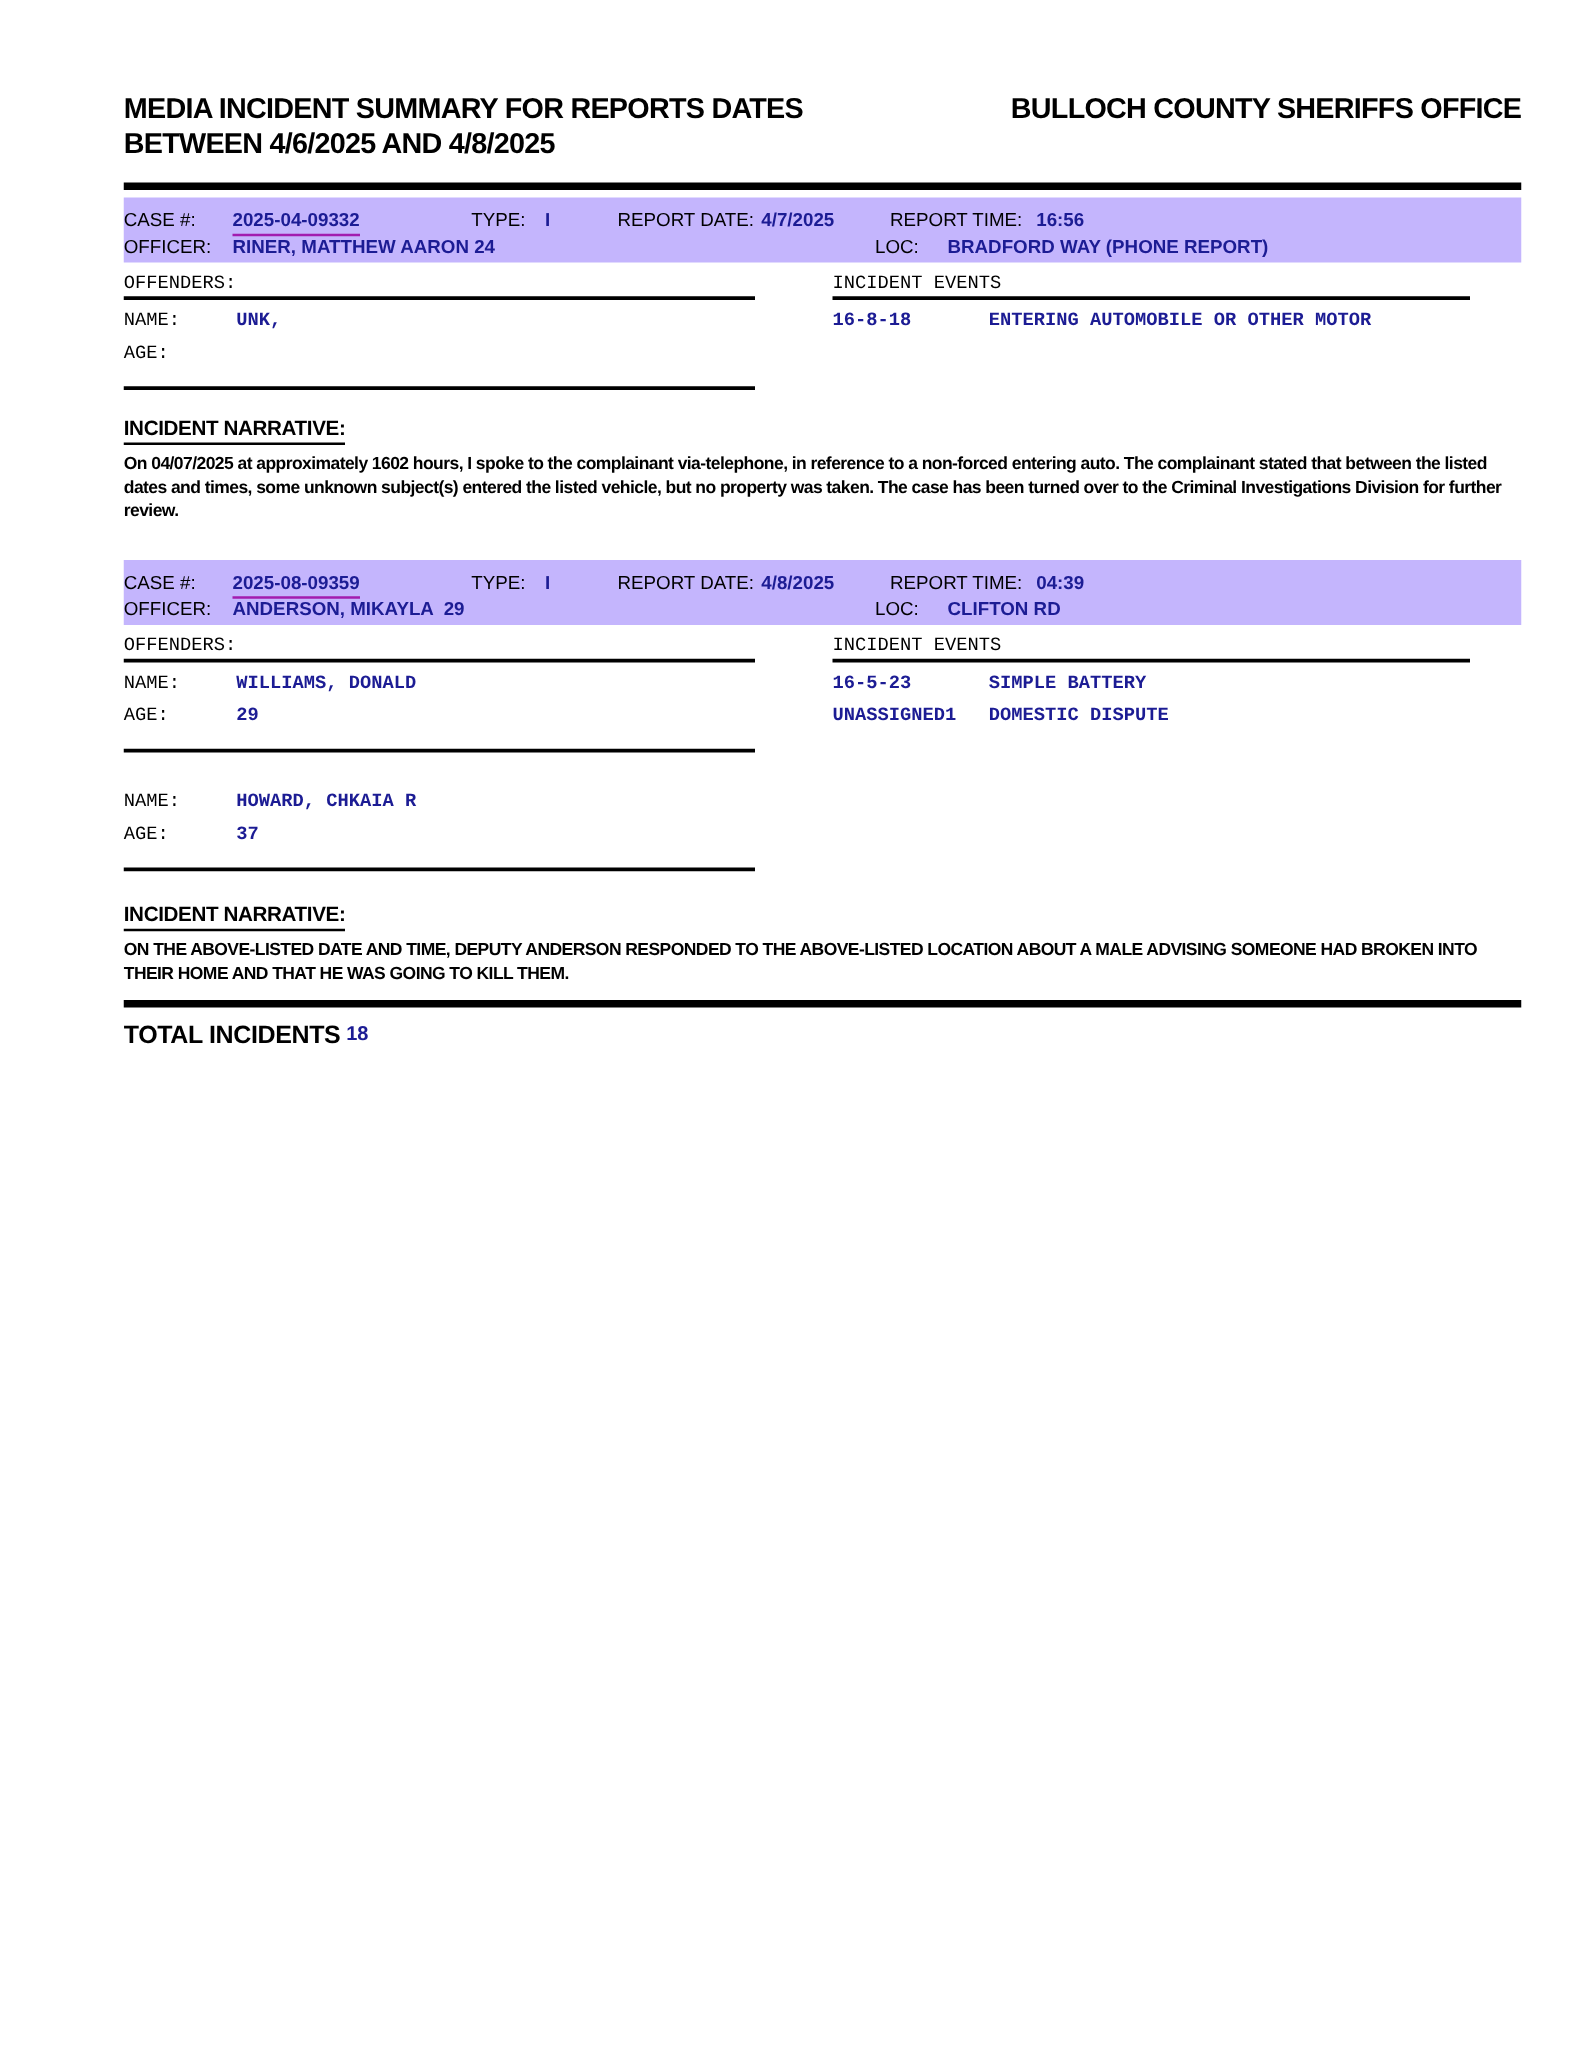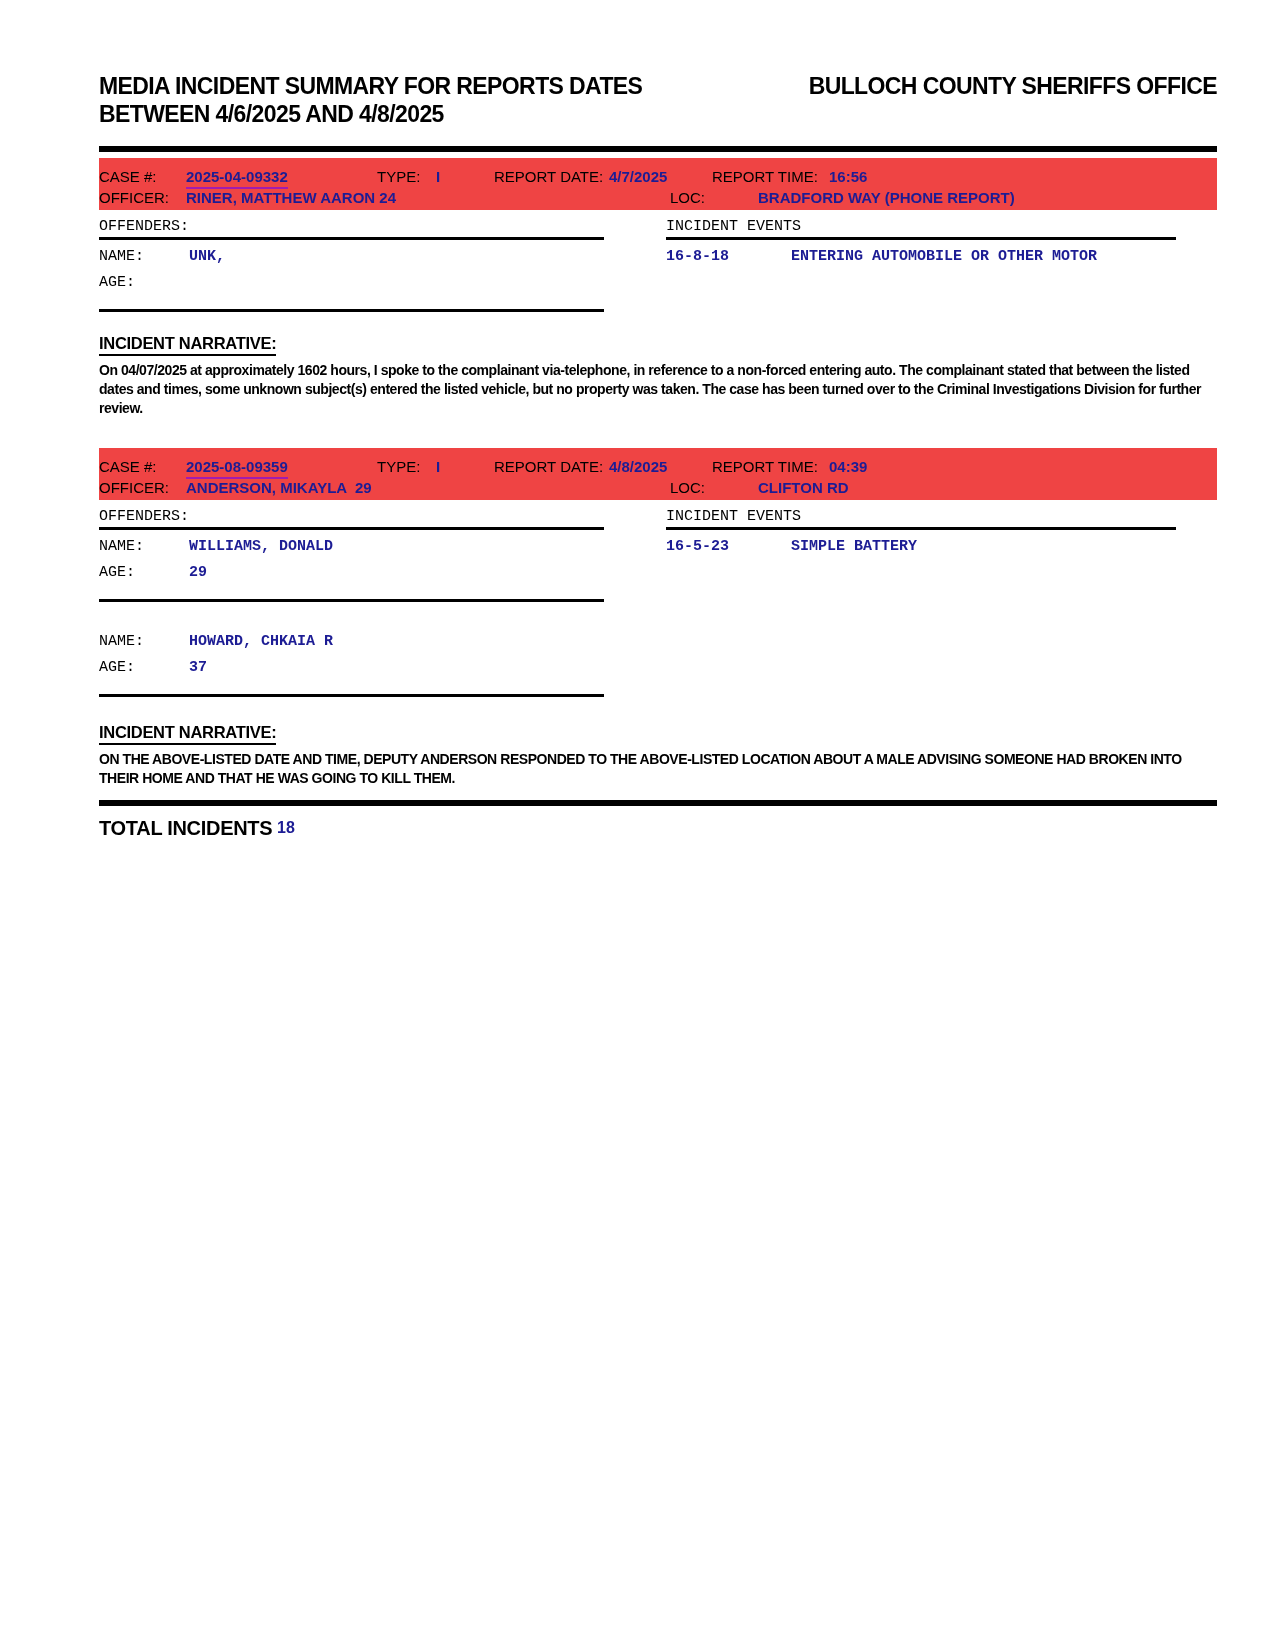--- a/index.html
+++ b/index.html
@@ -14,38 +14,38 @@
 
   .thick-rule { position:absolute; left:55px; width:1118px; height:6px; background:#000; }
   .rule1 { top:146px; }
   .rule2 { top:800px; }
 
   
   .case { position:absolute; left:55px; width:1118px; }
   .case1 { top:158px; }
   .case2 { top:448px; }
 
-  .case-head { background:#ef4444; padding:8px 0 2px 0; }
+  .case-head { background:#c4b5fd; padding:8px 0 2px 0; }
   .chrow { position:relative; height:21px; line-height:21px; font-size:15px; }
   .chrow span { position:absolute; top:0; white-space:pre; }
   .lbl { color:#000; font-weight:normal; }
   .val { color:#1c1c94; font-weight:bold; white-space:pre-wrap; }
   .case-link { border-bottom:2px solid #a21caf; cursor:pointer; }
 
   .p-case   { left:0; }
   .p-caseno { left:87px; }
   .p-type   { left:278px; }
   .p-typev  { left:337px; }
   .p-rdate  { left:395px; }
   .p-rdatev { left:510px; }
   .p-rtime  { left:613px; }
   .p-rtimev { left:730px; }
   .p-officer  { left:0; }
   .p-officerv { left:87px; }
-  .p-loc    { left:571px; }
+  .p-loc    { left:601px; }
   .p-locv   { left:659px; }
 
   
   .cols { position:relative; margin-top:8px;font-family:Liberation Mono, monospace; }
   .col-left { width:560px; }
   .col-right { position:absolute; left:567px; top:0; width:551px; }
   .sec-label { font-size:15px; height:17px; line-height:17px; }
   .sec-underline { height:3px; background:#000; margin-top:2px; }
   .ul-left { width:505px; }
   .ul-right { width:510px; }
@@ -187,20 +187,24 @@
           <div class="offender-divider"></div>
         </div>
       </div>
       <div class="col-right">
         <div class="sec-label">INCIDENT EVENTS</div>
         <div class="sec-underline ul-right"></div>
         <div class="ev-row mt7">
           <span class="code">16-5-23</span>
           <span class="desc">SIMPLE BATTERY</span>
         </div>
+        <div class="ev-row mt6">
+          <span class="code">UNASSIGNED1</span>
+          <span class="desc">DOMESTIC DISPUTE</span>
+        </div>
       </div>
     </div>
 
     <div class="narr-head narr-head2">INCIDENT NARRATIVE:</div>
     <p class="narr">ON THE ABOVE-LISTED DATE AND TIME, DEPUTY ANDERSON RESPONDED TO THE ABOVE-LISTED LOCATION ABOUT A MALE ADVISING SOMEONE HAD BROKEN INTO THEIR HOME AND THAT HE WAS GOING TO KILL THEM.</p>
   </section>
 
   <div class="thick-rule rule2"></div>
 
   <div class="total-row">

